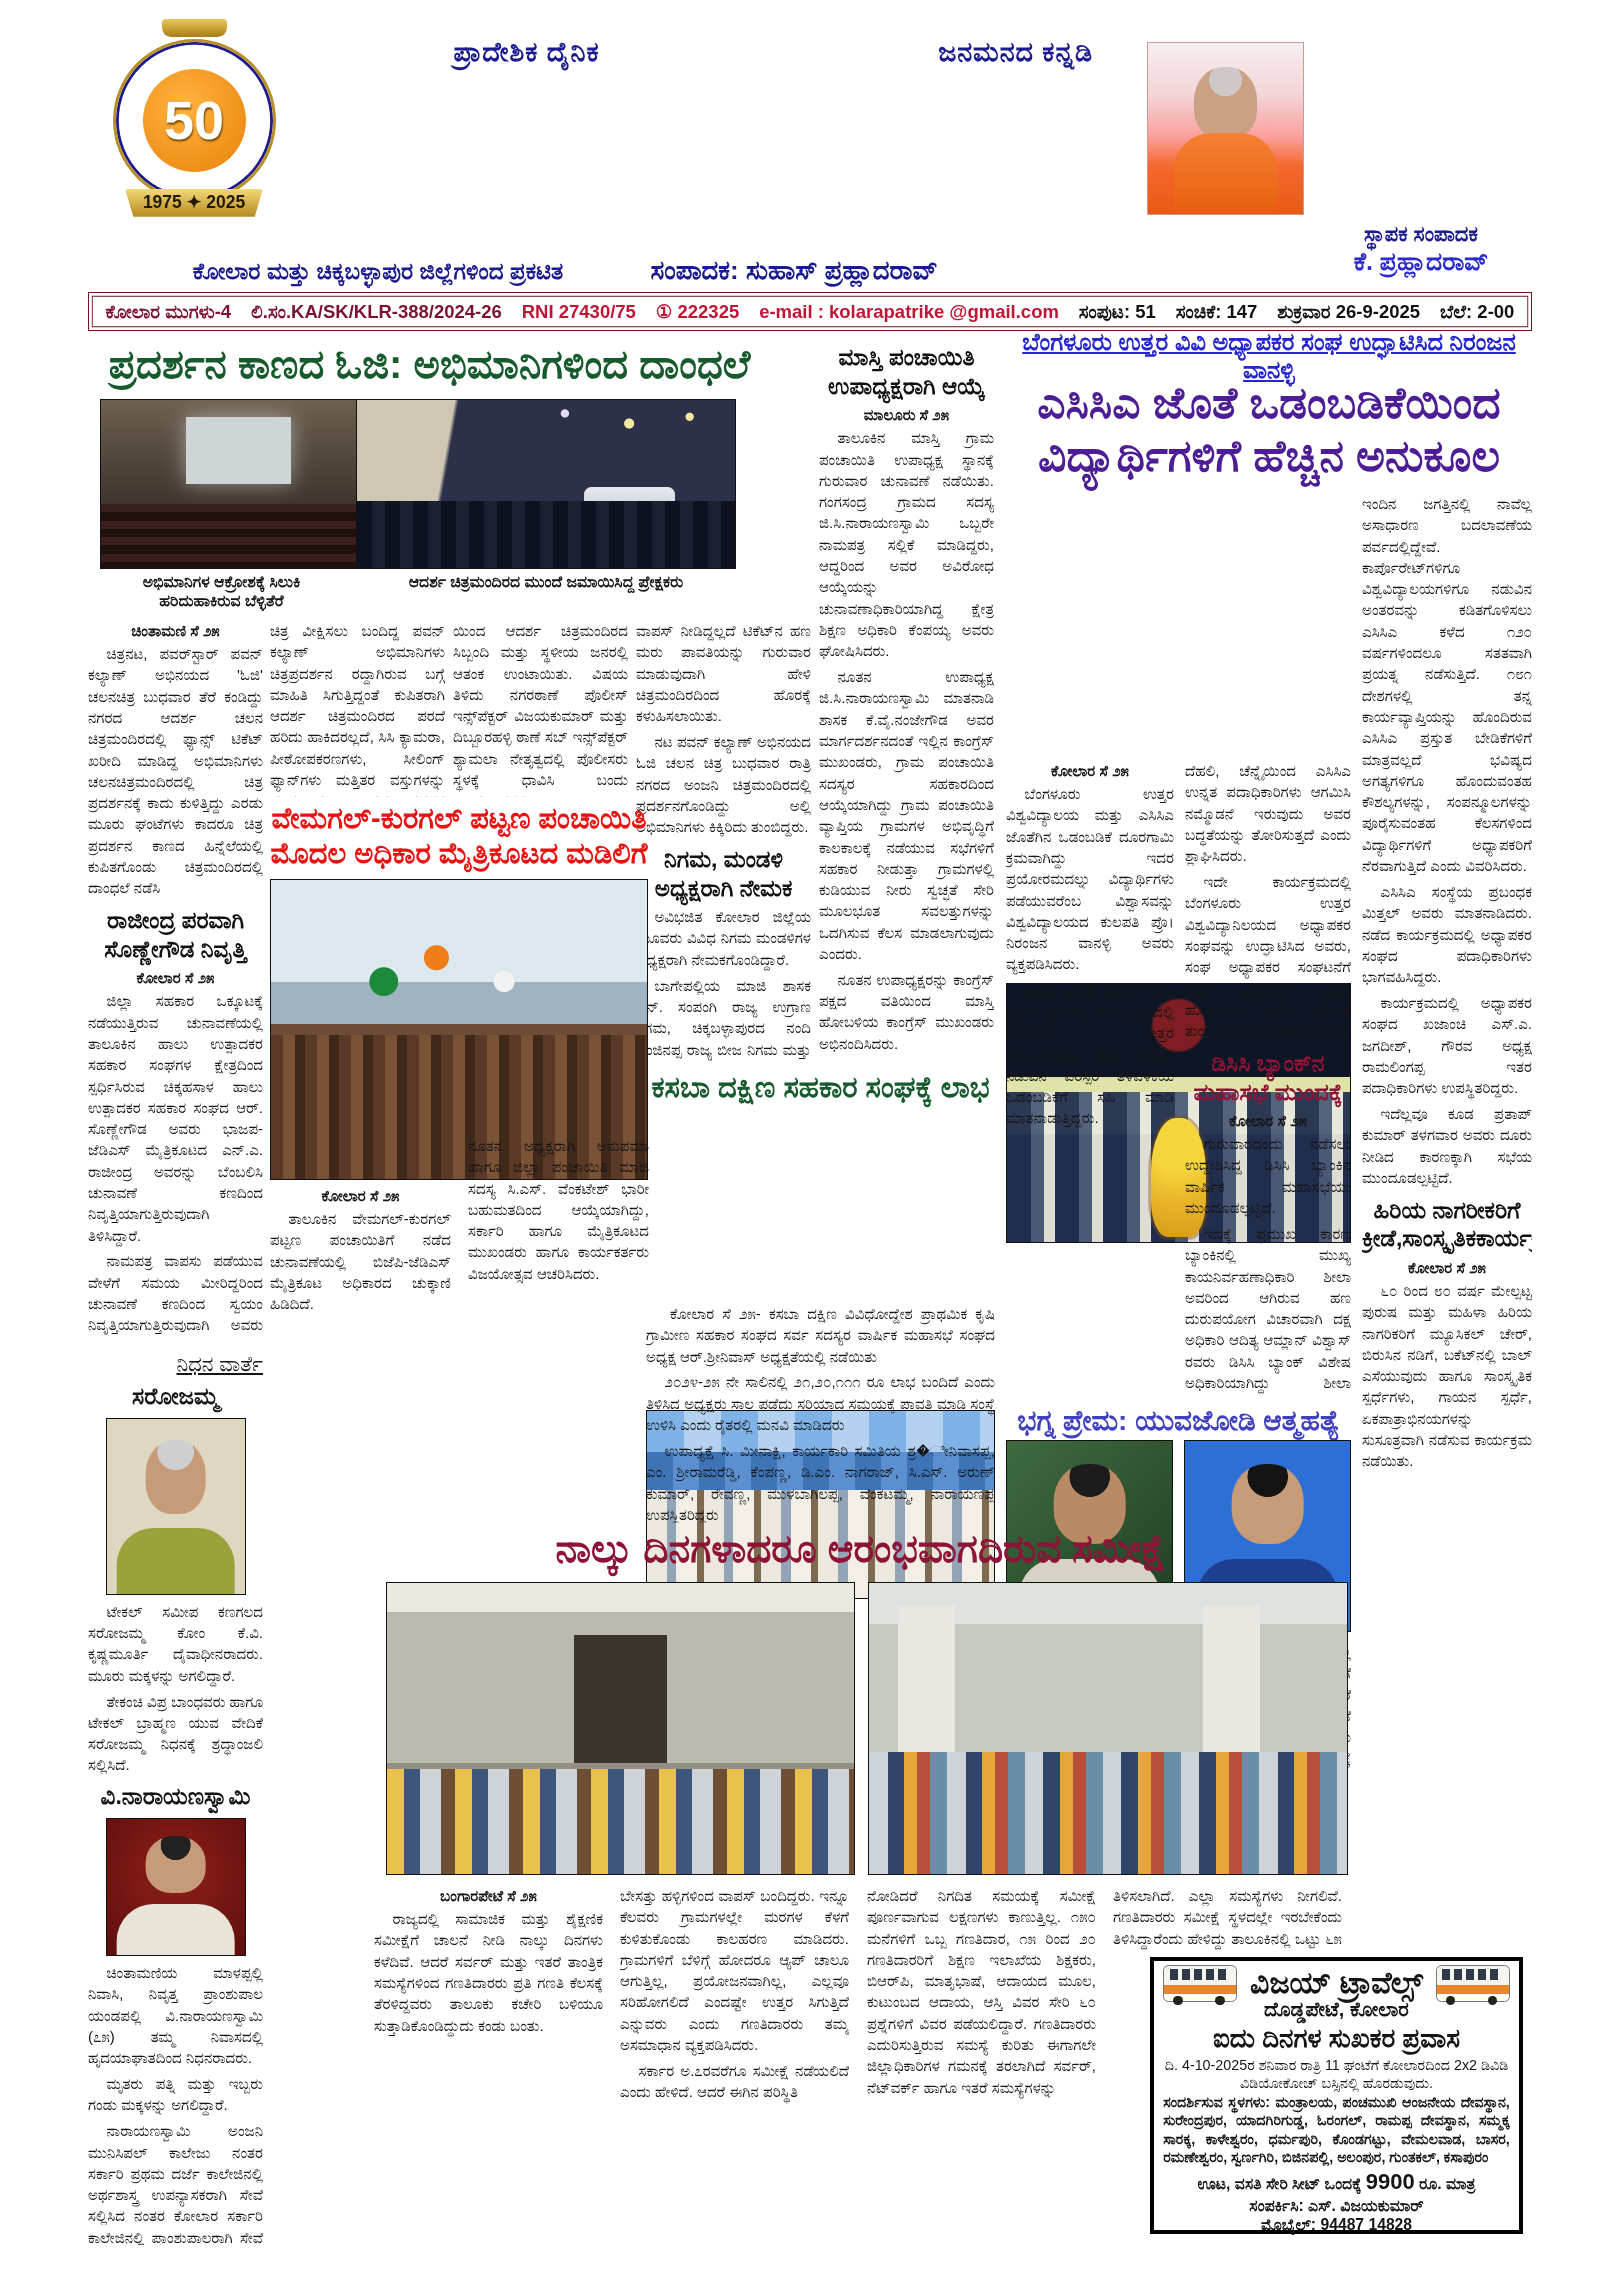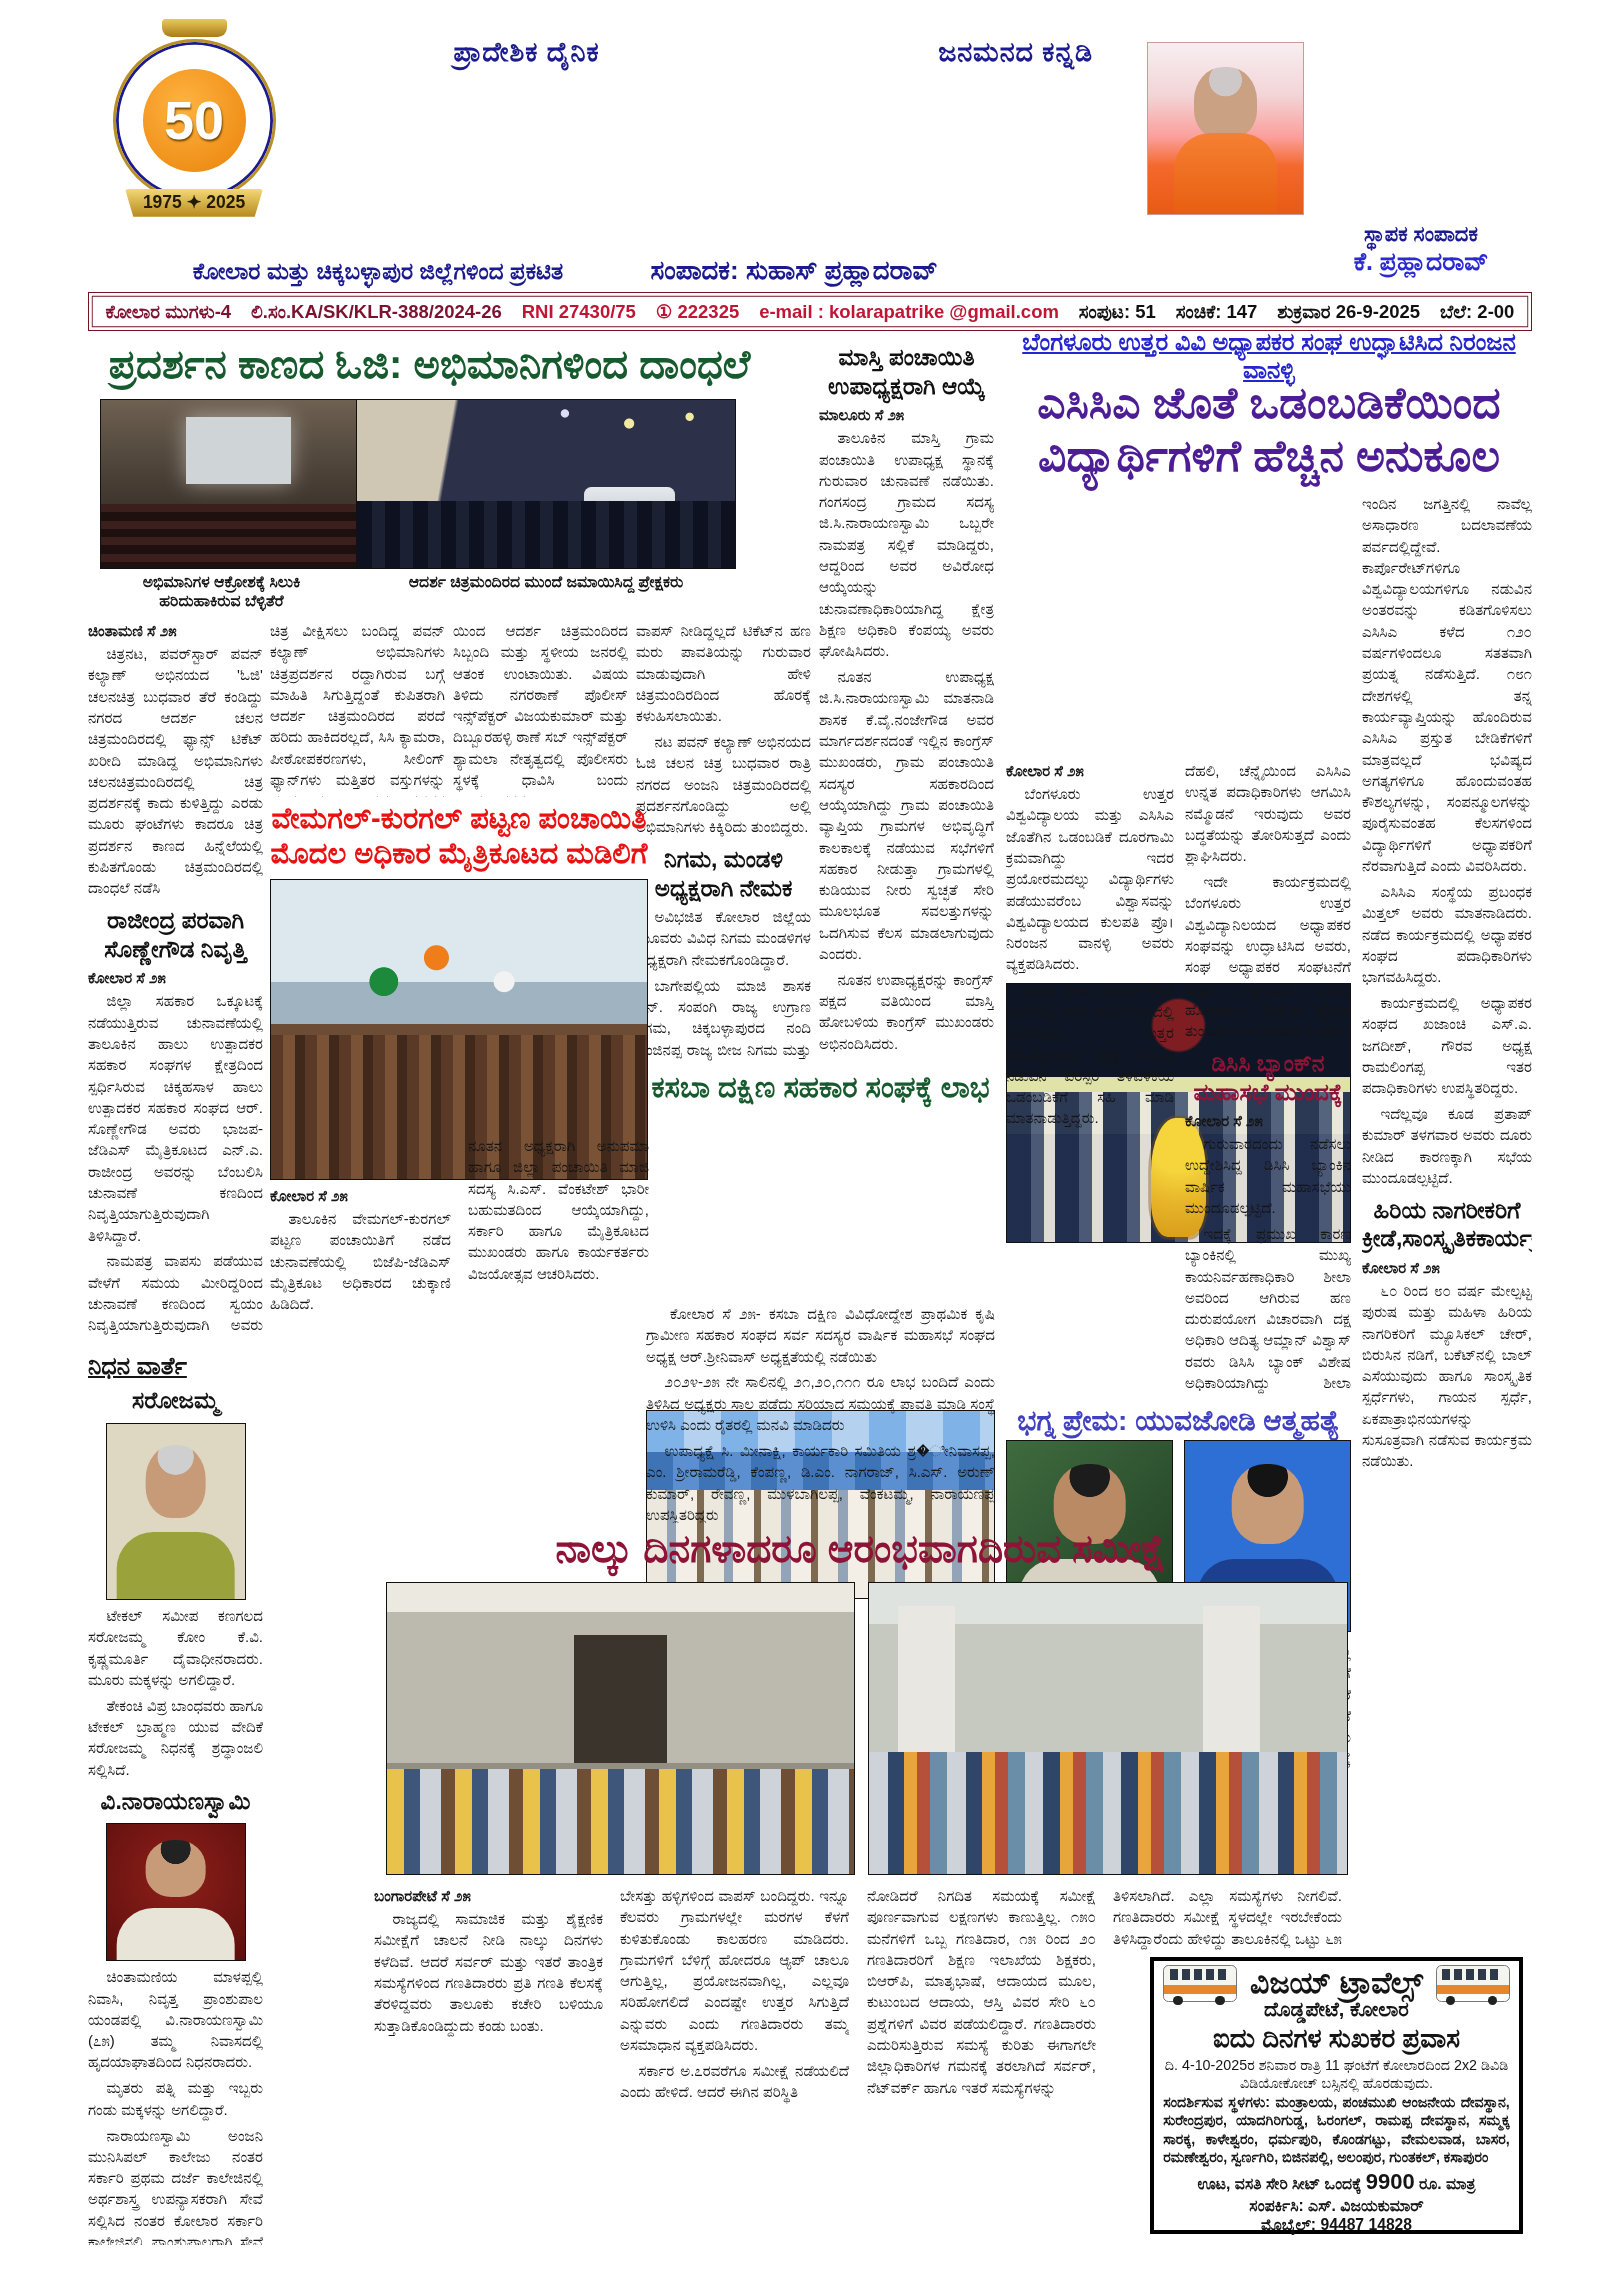--- a/index.html
+++ b/index.html
@@ -40,23 +40,23 @@
   .h-pink{color:#4c1d95;font-weight:900;font-size:44px;text-align:center;line-height:1.2;}
   .kicker{color:#2525cf;font-weight:bold;font-size:24px;text-align:center;text-decoration:underline;}
   .h-red{color:#ea1111;font-weight:900;font-size:29px;text-align:center;line-height:1.2;}
   .h-green2{color:#175a2e;font-weight:900;font-size:29px;text-align:center;}
   .h-maroon{color:#8e1437;font-weight:900;font-size:39px;text-align:center;}
   .h-indigo{color:#4040c0;font-weight:900;font-size:28px;text-align:center;}
   .subhead{font-weight:900;font-size:23px;text-align:center;color:#111;margin:7.4px 0 3.7px;line-height:1.25;}
   .subhead.m{color:#8e1437;}
   .col{position:absolute;font-size:15px;line-height:1.42;text-align:justify;overflow:hidden;}
   .col p{margin:0 0 4.6px;text-indent:18.5px;}
-  .dl{font-weight:bold;text-align:left;text-indent:0 !important;margin:0 0 1.8px !important;}
+  .dl{font-weight:bold;text-align:center;text-indent:0 !important;margin:0 0 1.8px !important;}
   .caption{font-weight:bold;font-size:15.7px;text-align:center;line-height:1.25;margin-top:2.8px;}
-  .obit-h{font-weight:700;font-size:24px;text-align:left;text-decoration:underline;margin:5.5px 0 1.8px;}
+  .obit-h{font-weight:400;font-size:21px;text-align:right;text-decoration:underline;margin:5.5px 0 1.8px;}
   .obit-n{font-weight:900;font-size:23px;text-align:center;margin:0 0 5.5px;}
   
   .ph{position:relative;overflow:hidden;border:1.8px solid #111;box-sizing:border-box;}
   .ph-cinema{background:linear-gradient(180deg,#6e6152 0%,#4a4036 45%,#241d17 100%);}
   .ph-cinema::before{content:"";position:absolute;left:31%;top:10%;width:38%;height:40%;background:#cfd4d6;box-shadow:0 0 20px rgba(255,255,255,.45);}
   .ph-cinema::after{content:"";position:absolute;left:0;bottom:0;width:100%;height:38%;
       background:repeating-linear-gradient(180deg,#3a1f1c 0 8.3px,#1d100f 8.3px 16.6px);}
   .ph-night{background:
       radial-gradient(circle at 72% 14%,#f2e9a0 0 4.6px,transparent 5.5px),
       radial-gradient(circle at 88% 10%,#f2e9a0 0 3.7px,transparent 4.6px),

